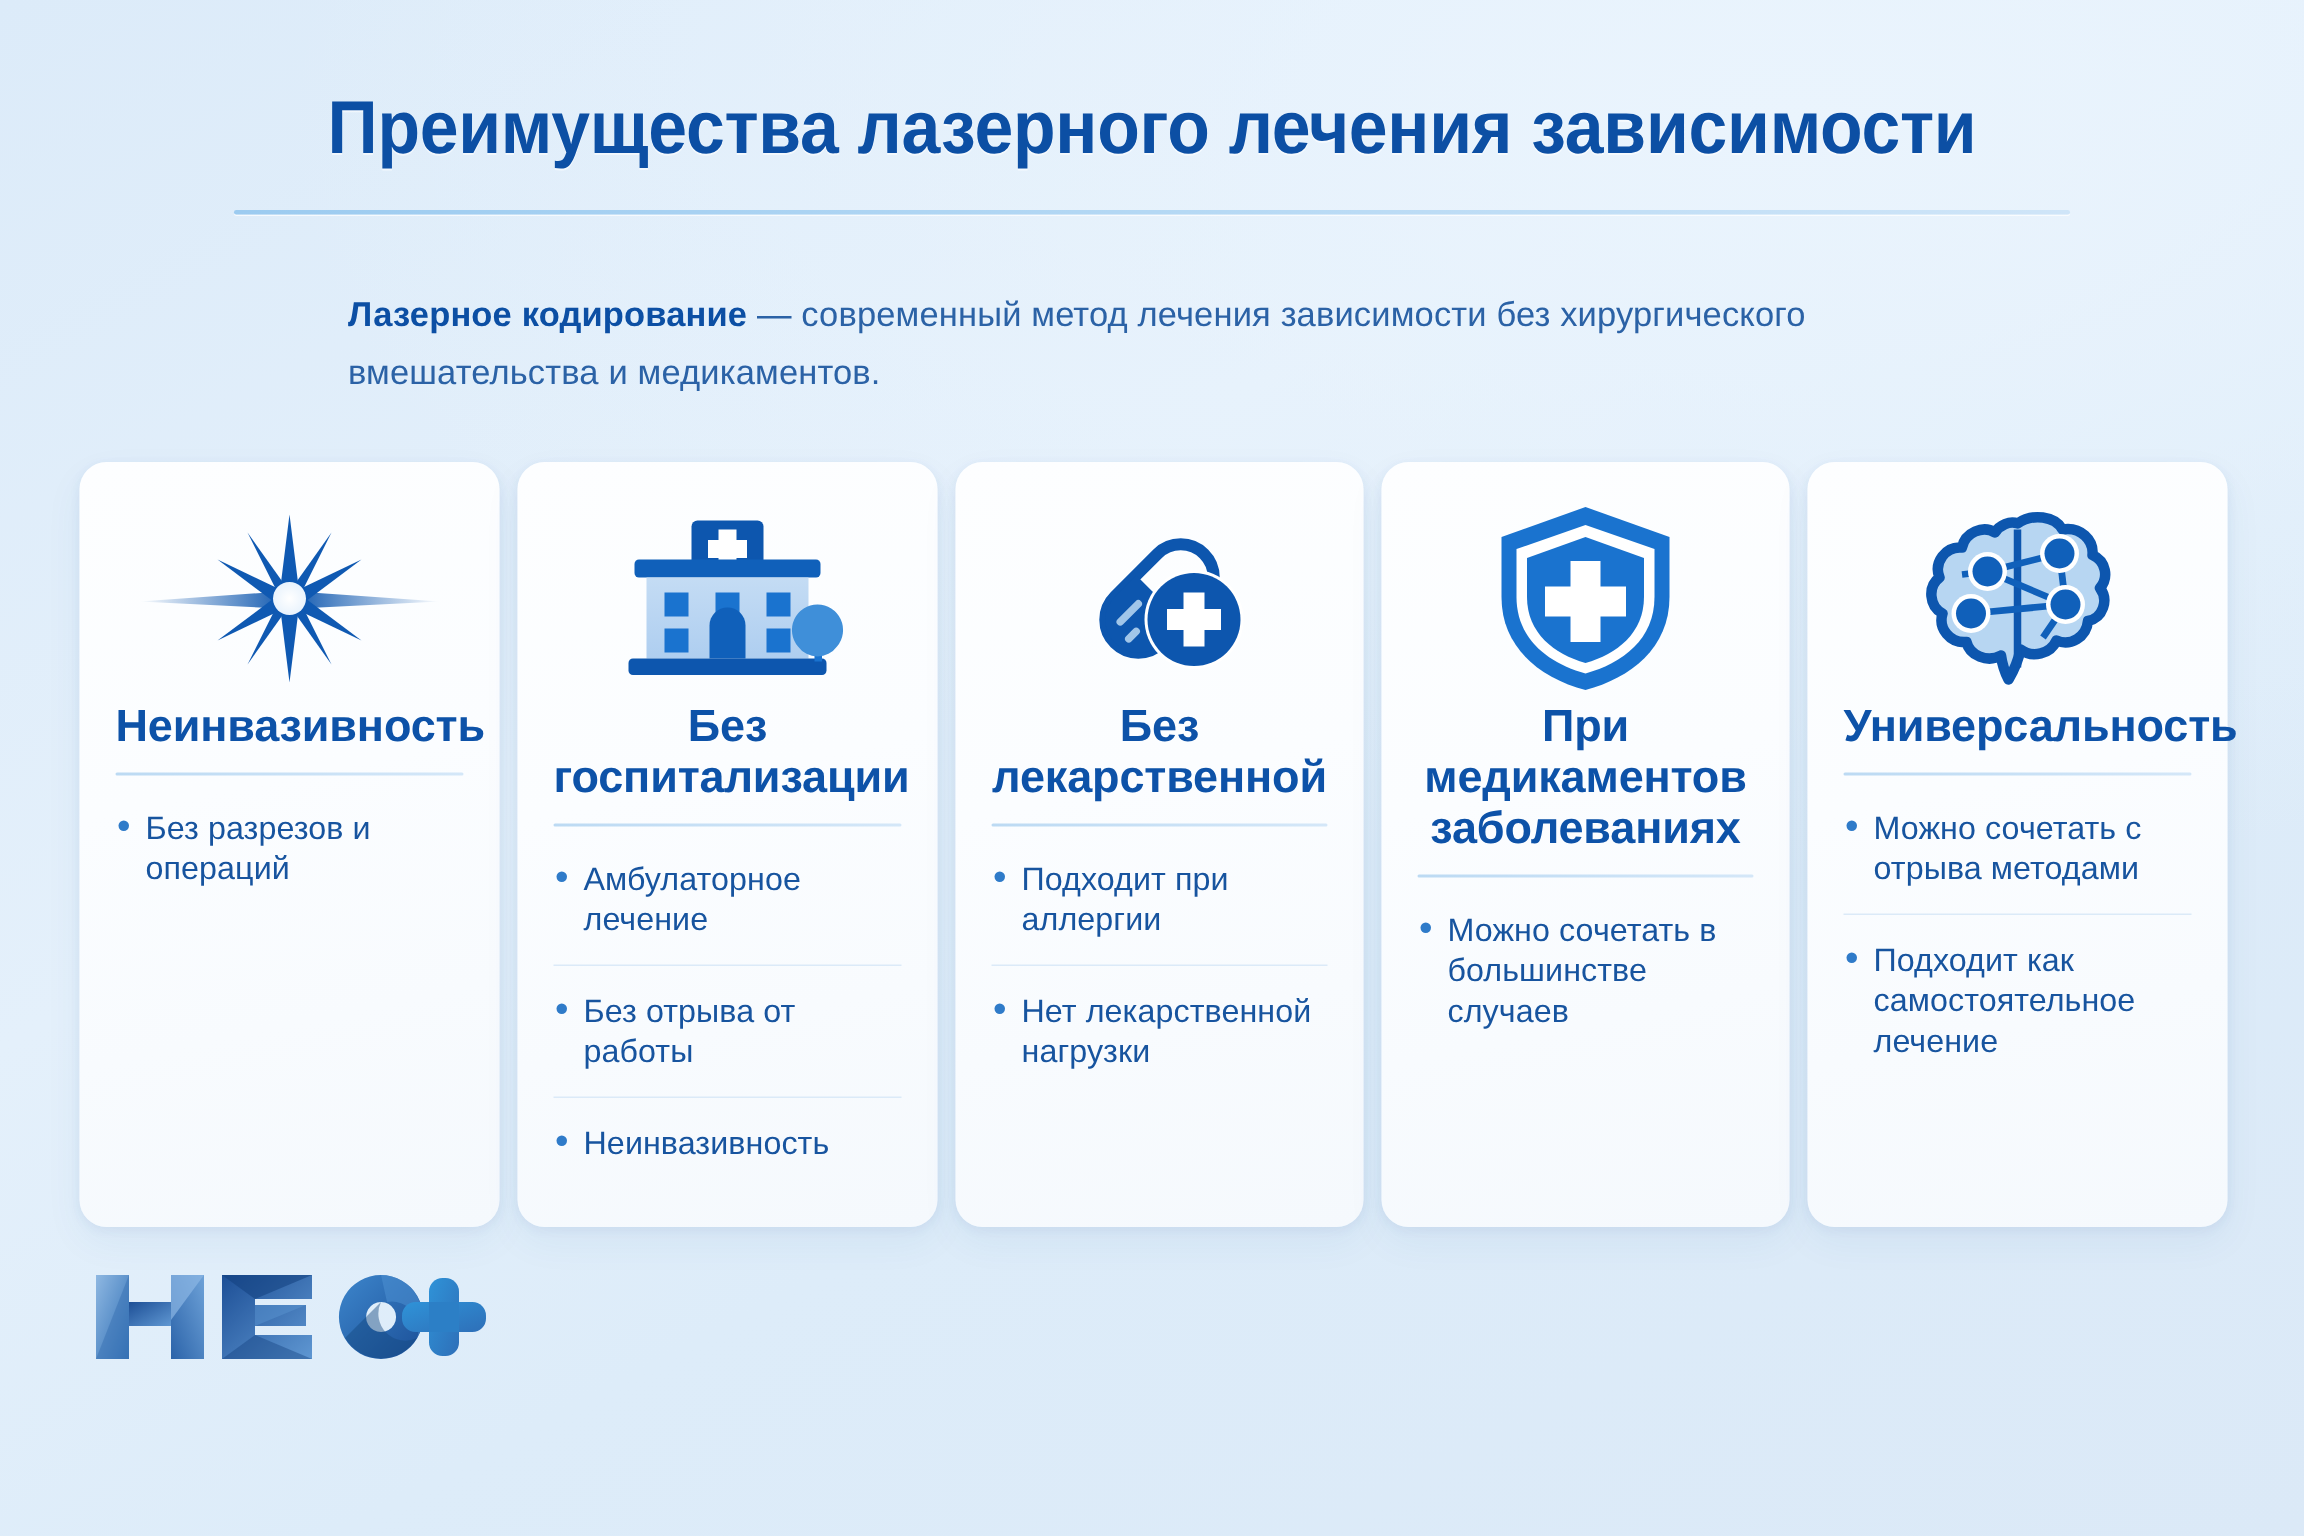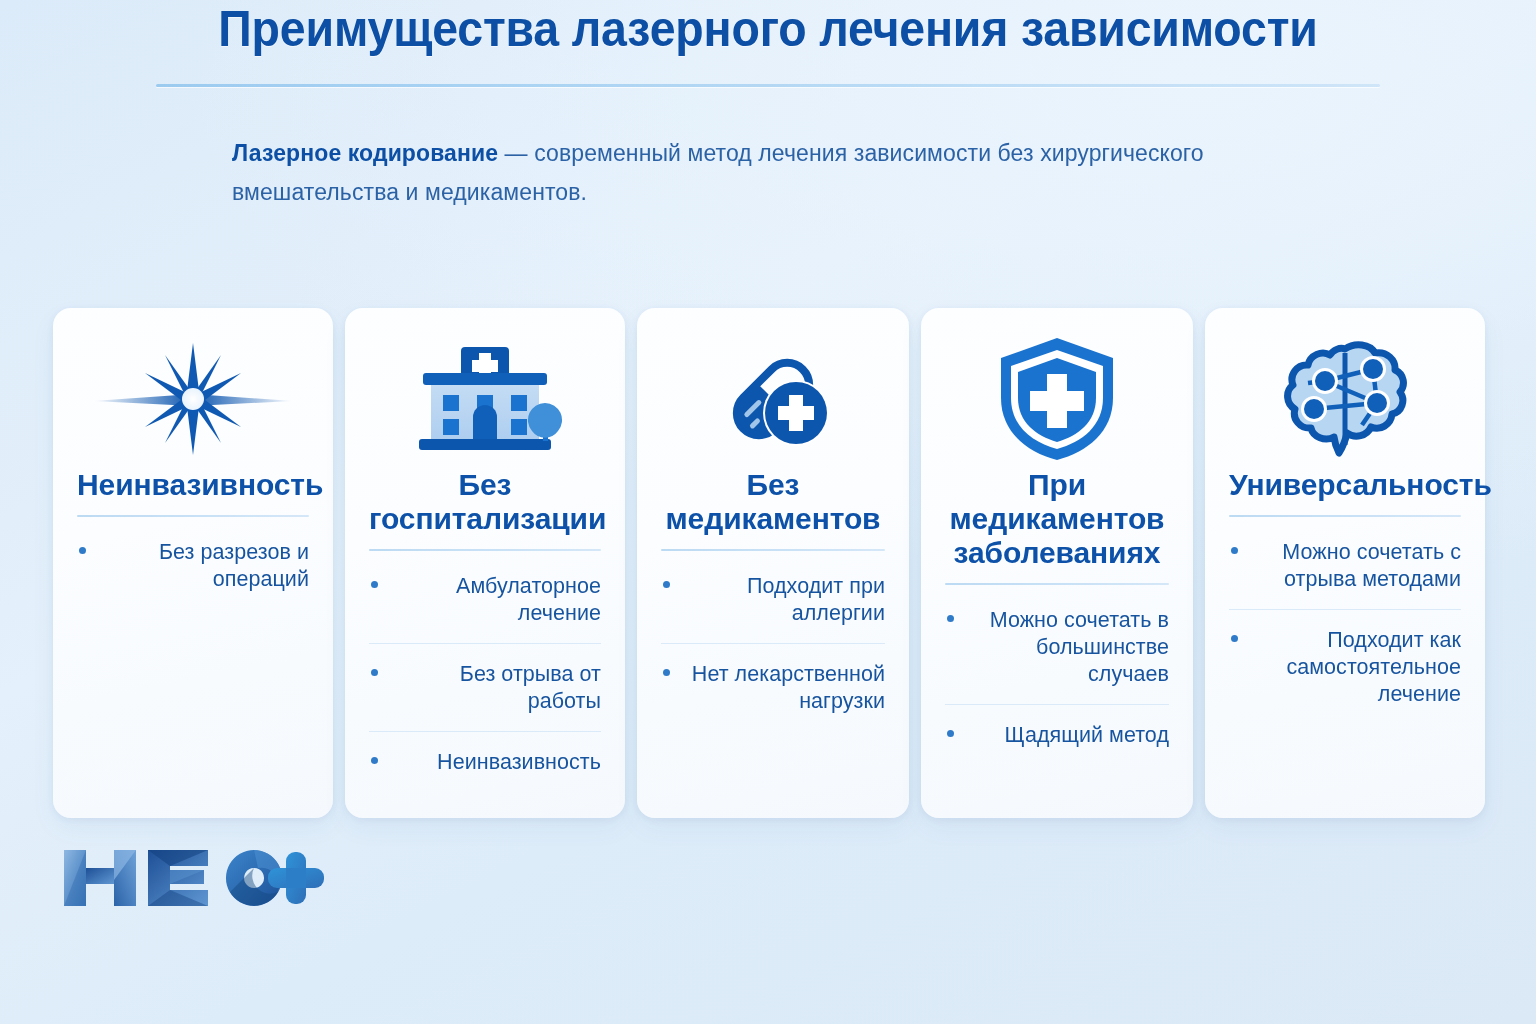--- a/index.html
+++ b/index.html
@@ -7,21 +7,21 @@
   html,body { width:1536px; height:1024px; overflow:hidden; }
   body{
     font-family:"Liberation Sans", sans-serif;
     background:
       radial-gradient(120% 90% at 78% 8%, #eaf4fd 0%, rgba(234,244,253,0) 55%),
       linear-gradient(152deg, #dcebf9 0%, #e4f0fb 38%, #ddecf9 62%, #dbe9f7 100%);
     position:relative;
   }
 
   
-  .header{ text-align:center; }
+  .header{ padding-top:56px; text-align:center; }
   .title{
     font-family:"Liberation Sans Narrow","Liberation Sans",sans-serif;
     font-weight:700;
     font-size:50px;
     letter-spacing:-0.2px;
     color:#0c4fa4;
     transform:scaleX(.93);
     transform-origin:center;
     white-space:nowrap;
     text-shadow:0 1px 0 rgba(255,255,255,.55);
@@ -86,21 +86,20 @@
   }
   ul.bullets{ list-style:none; width:100%; }
   ul.bullets li{
     position:relative;
     padding:17px 0 16px 20px;
     font-family:"Liberation Sans Narrow","Liberation Sans",sans-serif;
     font-size:21.5px;
     line-height:27px;
     color:#17549f;
     letter-spacing:.05px;
-    text-align:right;
   }
   ul.bullets li + li{ border-top:1.6px solid #dbeaf8; }
   ul.bullets li::before{
     content:"";
     position:absolute; left:2px; top:25px;
     width:7px; height:7px; border-radius:50%;
     background:#2f7bc9;
   }
 
   
@@ -213,42 +212,41 @@
           <path d="M28 56 a22 22 0 0 1 22 -22 h20 v44 h-20 a22 22 0 0 1 -22 -22 z" fill="#0d56ae"></path>
           <rect x="38" y="46" width="22" height="5" rx="2.5" fill="#bcd9f3" opacity=".85"></rect>
           <rect x="34" y="58" width="12" height="5" rx="2.5" fill="#bcd9f3" opacity=".85"></rect>
         </g>
 
         <circle cx="93" cy="70" r="33" fill="#fff"></circle>
         <circle cx="93" cy="70" r="31" fill="#0d56ae"></circle>
         <path d="M86 52 h14 v11 h11 v14 h-11 v11 h-14 v-11 h-11 v-14 h11 z" fill="#fff"></path>
       </svg>
     </div>
-    <div class="card-title">Без медикаментов</div>
+    <div class="card-title">Без лекарственной</div>
     <div class="title-sep"></div>
     <ul class="bullets">
       <li>Подходит при аллергии</li>
       <li>Нет лекарственной нагрузки</li>
     </ul>
   </div>
 
   <div class="card">
     <div class="icon-wrap">
       <svg width="124" height="126" viewBox="0 0 124 126" aria-hidden="true">
         <path d="M62 2 L118 22 v40 c0 34 -26 54 -56 62 C32 116 6 96 6 62 V22 Z" fill="#1a73cf"></path>
         <path d="M62 14 L108 30 v32 c0 28 -21 44 -46 51 C37 106 16 90 16 62 V30 Z" fill="#fff"></path>
         <path d="M62 22 L101 36 v26 c0 24 -18 38 -39 44 C41 100 23 86 23 62 V36 Z" fill="#1a73cf"></path>
         <path d="M52 38 h20 v17 h17 v20 h-17 v17 h-20 v-17 h-17 v-20 h17 z" fill="#fff"></path>
       </svg>
     </div>
     <div class="card-title">При медикаментов заболеваниях</div>
     <div class="title-sep"></div>
     <ul class="bullets">
       <li>Можно сочетать в большинстве случаев</li>
-      <li>Щадящий метод</li>
     </ul>
   </div>
 
   <div class="card">
     <div class="icon-wrap">
       <svg width="150" height="116" viewBox="0 0 150 116" aria-hidden="true">
         <path d="M75 8 c10 -7 25 -5 30 4 c12 -2 21 7 20 17 c9 4 11 15 5 22 c6 8 2 20 -8 22
                  c-1 11 -12 17 -21 13 c-4 9 -16 12 -24 6 c-2 10 -8 20 -8 20 c0 0 -4 -8 -5 -16
                  c-9 5 -21 0 -23 -9 c-11 1 -19 -9 -16 -19 c-9 -5 -10 -18 -2 -24 c-4 -10 4 -21 15 -20
                  c2 -10 14 -15 22 -10 c3 -5 10 -8 15 -6 z" fill="#b7d6f2" stroke="#0d56ae" stroke-width="7" stroke-linejoin="round"></path>

